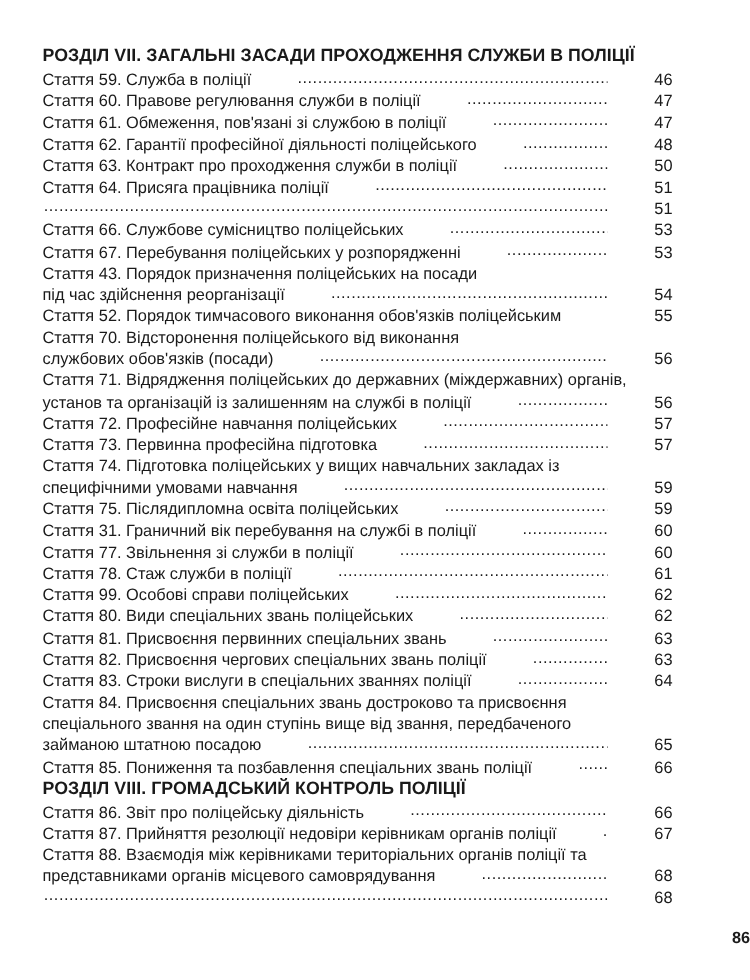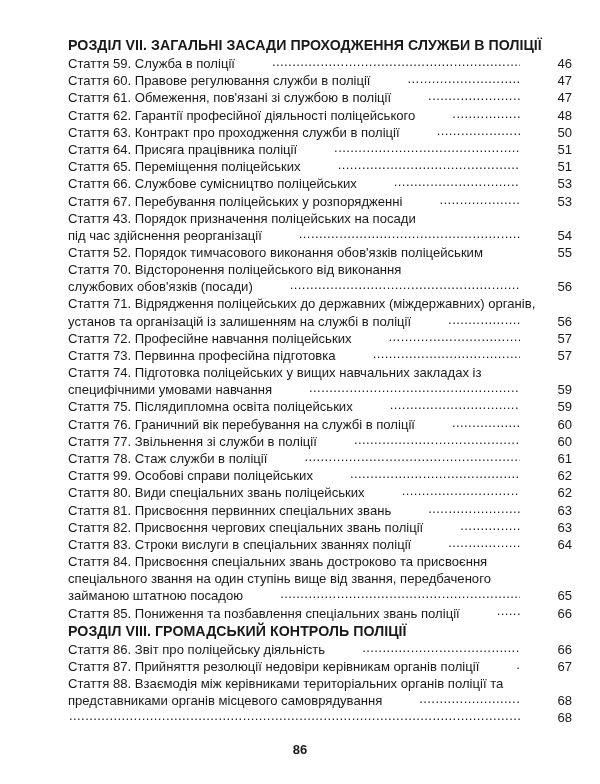--- a/index.html
+++ b/index.html
@@ -10,21 +10,21 @@
     body {
       width: 600px;
       height: 784px;
       position: relative;
       overflow: hidden;
       font-family: "Liberation Sans", sans-serif;
       color: #1a1a1a;
     }
     .page {
       position: absolute;
-      left: 68px;
+      left: 34px;
       top: 36px;
       width: 504px;
     }
     .section-title {
       font-weight: bold;
       font-size: 14.2px;
       line-height: 18px;
       letter-spacing: 0.05px;
       margin: 0 0 1px 0;
       white-space: nowrap;
@@ -63,21 +63,21 @@
     }
     .line .pg {
       flex: 0 0 auto;
       text-align: right;
     }
     .page-number {
       position: absolute;
       left: 0;
       width: 600px;
       top: 742px;
-      text-align: center;
+      text-align: right;
       font-size: 13px;
       font-weight: bold;
     }
   </style>
 </head>
 <body>
 
 <div class="page">
   <div id="toc">
       <div class="section-title">РОЗДІЛ VII. ЗАГАЛЬНІ ЗАСАДИ ПРОХОДЖЕННЯ СЛУЖБИ В ПОЛІЦІЇ</div>
@@ -118,21 +118,20 @@
       </div>
       <div class="entry">
         <div class="line">
           <span class="txt">Стаття 64. Присяга працівника поліції</span>
           <span class="dots"></span>
           <span class="pg">51</span>
         </div>
       </div>
       <div class="entry">
         <div class="line">
-          <span class="txt">Стаття 65. Переміщення поліцейських</span>
           <span class="dots"></span>
           <span class="pg">51</span>
         </div>
       </div>
       <div class="entry">
         <div class="line">
           <span class="txt">Стаття 66. Службове сумісництво поліцейських</span>
           <span class="dots"></span>
           <span class="pg">53</span>
         </div>
@@ -207,21 +206,21 @@
       </div>
       <div class="entry">
         <div class="line">
           <span class="txt">Стаття 75. Післядипломна освіта поліцейських</span>
           <span class="dots"></span>
           <span class="pg">59</span>
         </div>
       </div>
       <div class="entry">
         <div class="line">
-          <span class="txt">Стаття 76. Граничний вік перебування на службі в поліції</span>
+          <span class="txt">Стаття 31. Граничний вік перебування на службі в поліції</span>
           <span class="dots"></span>
           <span class="pg">60</span>
         </div>
       </div>
       <div class="entry">
         <div class="line">
           <span class="txt">Стаття 77. Звільнення зі служби в поліції</span>
           <span class="dots"></span>
           <span class="pg">60</span>
         </div>

